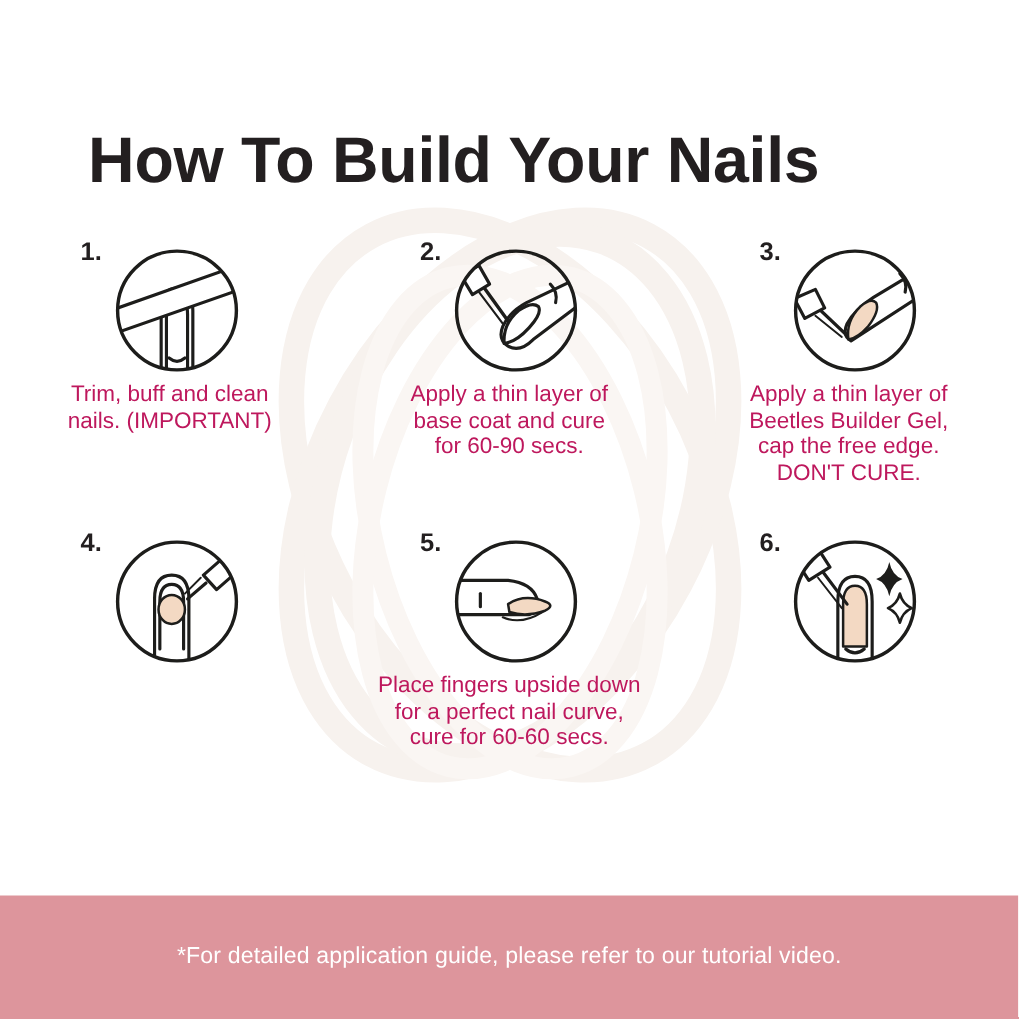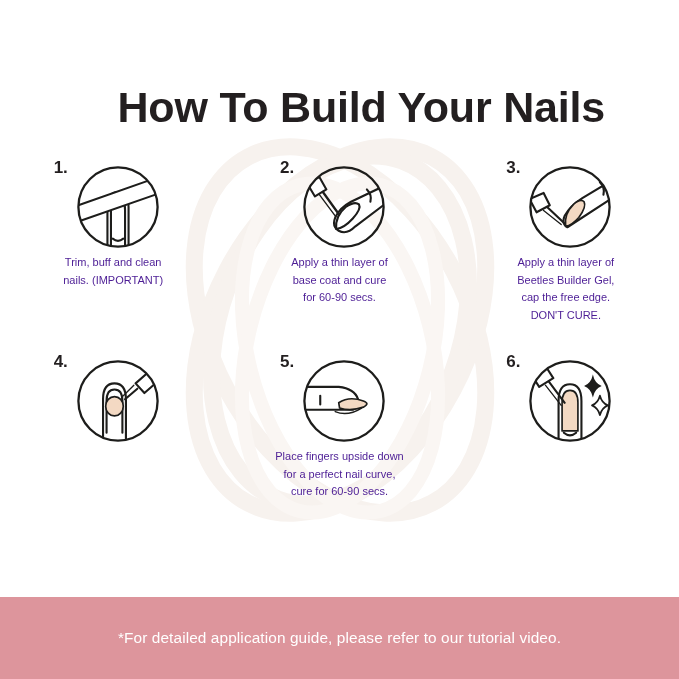--- a/index.html
+++ b/index.html
@@ -33,21 +33,21 @@
     z-index: 0;
     pointer-events: none;
   }
 
   
   #title {
     position: absolute;
     top: 52px;
     left: 0;
     width: 605px;
-    text-align: right;
+    text-align: center;
     z-index: 3;
     font-size: 43px;
     line-height: 52px;
     font-weight: 700;
     letter-spacing: -0.2px;
     color: #231f20;
     font-family: "Liberation Sans", sans-serif;
   }
 
   
@@ -92,23 +92,23 @@
     position: absolute;
     left: 28px;
     top: 13px;
     width: 88px;
     height: 88px;
   }
 
   .step-caption {
     margin-top: 4px;
     text-align: center;
-    font-size: 11px;
+    font-size: 15px;
     line-height: 17.5px;
-    color: #4c1d95;
+    color: #be185d;
     font-family: "Liberation Sans", sans-serif;
     max-width: 200px;
     white-space: pre-line;
   }
 
   
   #steps .row2 .step-head { margin-top: 2px; }
 
   
   #footer {
@@ -283,21 +283,21 @@
 
             <path d="M44 52 Q56 44 72 50 Q80 53 72 57 Q58 62 45 58 Z" fill="#f3d9c3" stroke="#1d1d1b" stroke-width="1.9"></path>
 
             <path d="M40 62 Q54 68 70 58" stroke-width="1.6"></path>
           </g>
           <circle cx="50" cy="50" r="45" fill="none" stroke="#1d1d1b" stroke-width="2.6"></circle>
         </svg>
       </div>
       <div class="step-caption">Place fingers upside down
 for a perfect nail curve,
-cure for 60-90 secs.</div>
+cure for 60-60 secs.</div>
     </div>
 
     <div class="step row2">
       <div class="step-head">
         <div class="step-num">6.</div>
         <svg class="step-icon" viewBox="0 0 100 100" xmlns="http://www.w3.org/2000/svg">
           <defs>
             <clipPath id="clip6">
                 <circle cx="50" cy="50" r="45"></circle>
               </clipPath>

